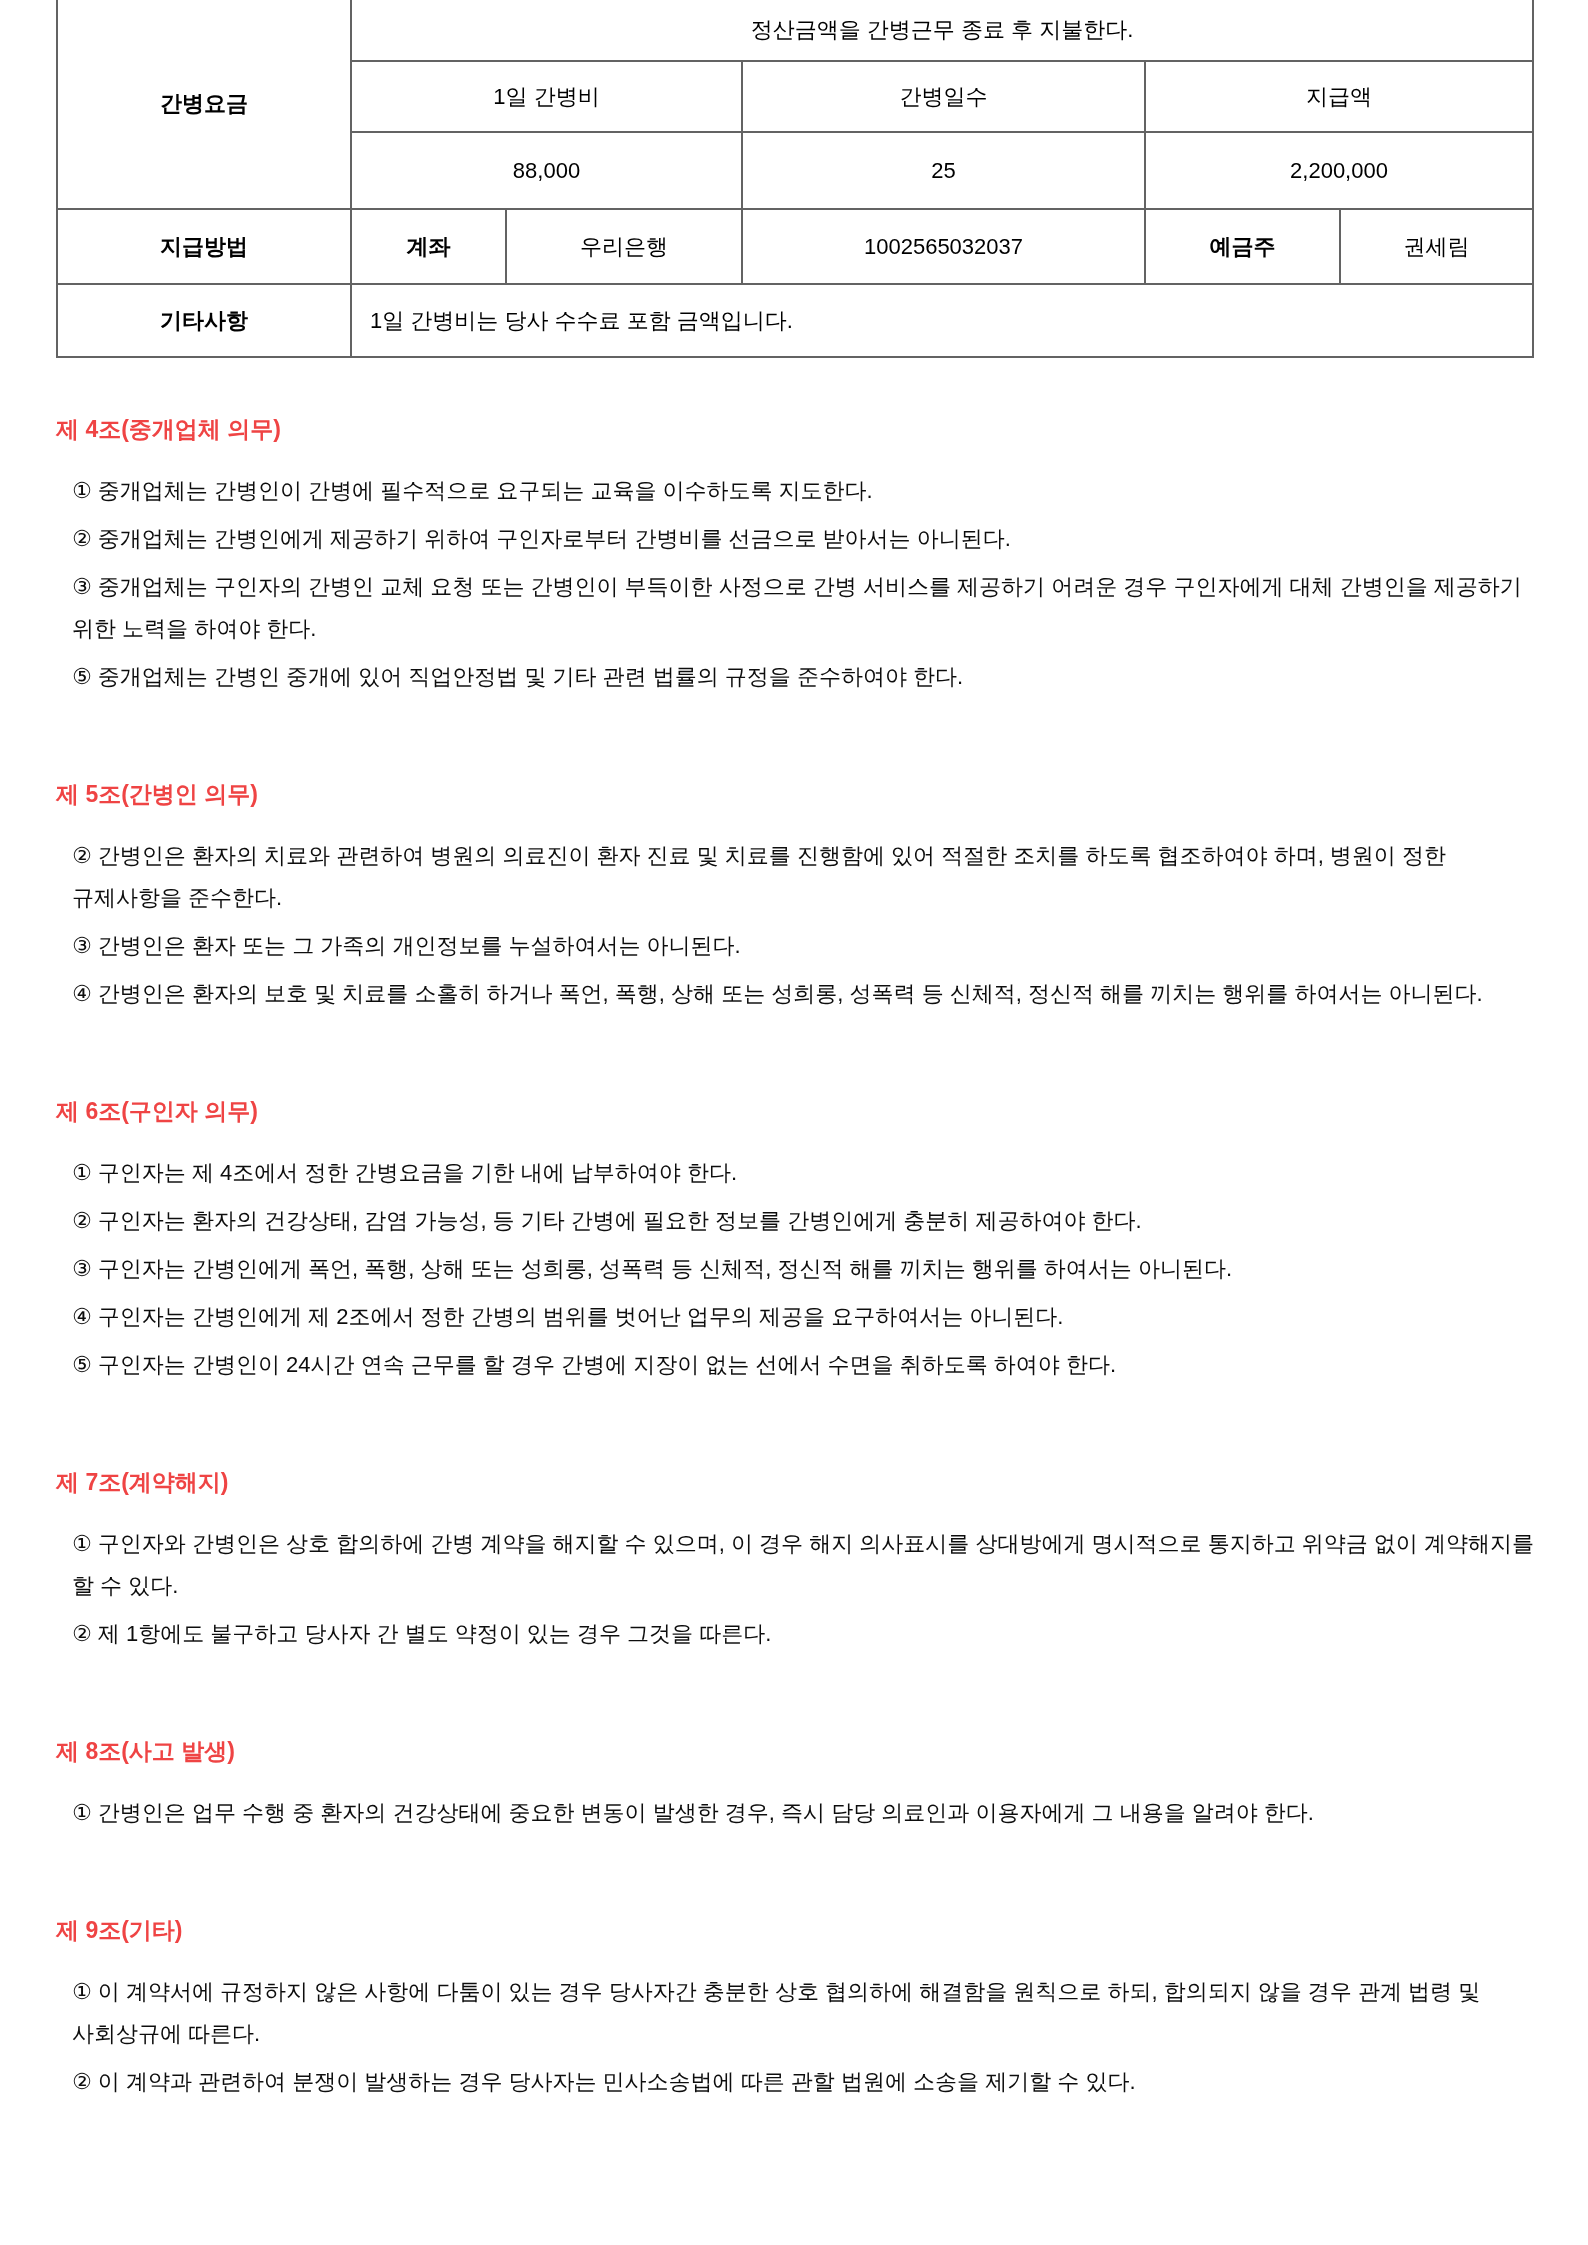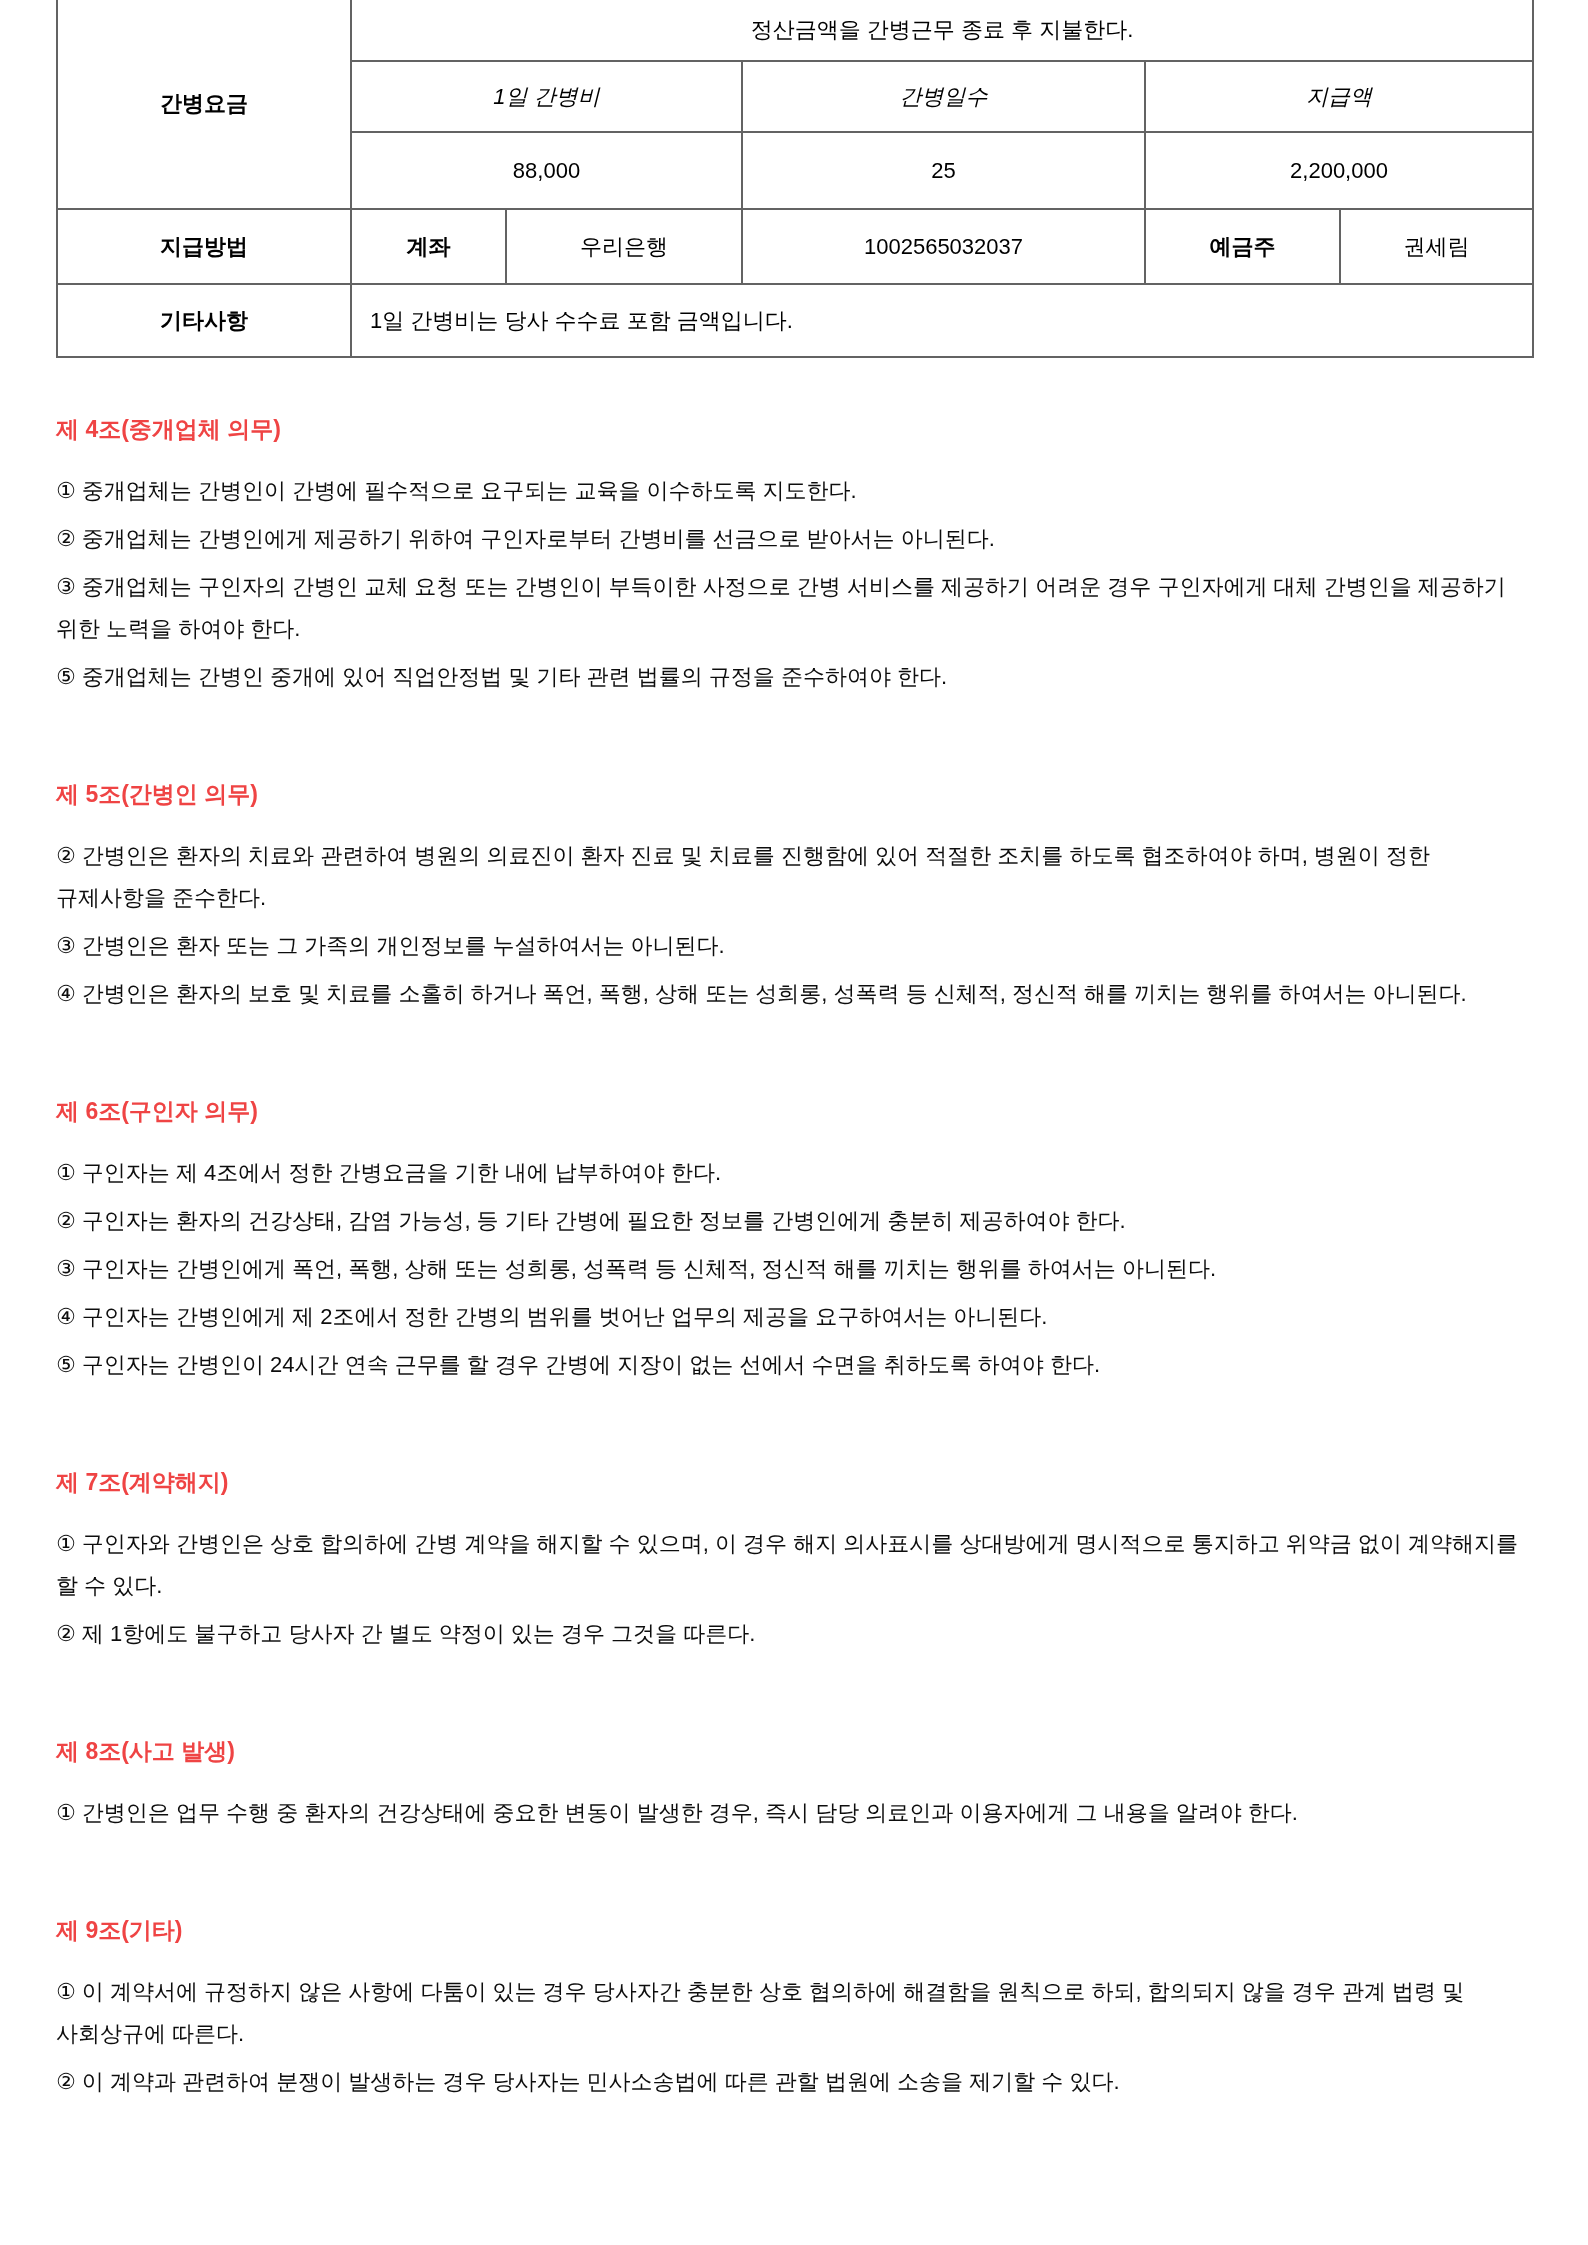--- a/index.html
+++ b/index.html
@@ -29,21 +29,21 @@
   table.fee-table td {
     border: 2px solid #636363;
     text-align: center;
     vertical-align: middle;
     padding: 0 6px;
     overflow: hidden;
     white-space: nowrap;
   }
   
   table.fee-table tr.row-note td { border-top: none; height: 60px; }
-  table.fee-table tr.row-cols td  { height: 69px; font-style: italic; }
+  table.fee-table tr.row-cols td  { height: 69px; }
   table.fee-table tr.row-vals td  { height: 75px; }
   table.fee-table tr.row-pay td   { height: 73px; }
   table.fee-table tr.row-etc td   { height: 71px; }
   table.fee-table td.bold { font-weight: bold; }
   table.fee-table td.left {
     text-align: left;
     padding-left: 18px;
   }
 
   
@@ -52,21 +52,21 @@
   .article h2 {
     font-size: 23px;
     font-weight: bold;
     line-height: 42px;
     margin: 0 0 20px 0;
     color: #ef4444;
   }
   .article p.clause {
     font-size: 22px;
     line-height: 42px;
-    margin: 0 0 6px 0;
+    margin: 0 0 6px 16px;
     width: 1476px;
     word-break: keep-all;
     overflow-wrap: break-word;
   }
 </style>
 </head>
 <body>
 
 <div class="page">
 

